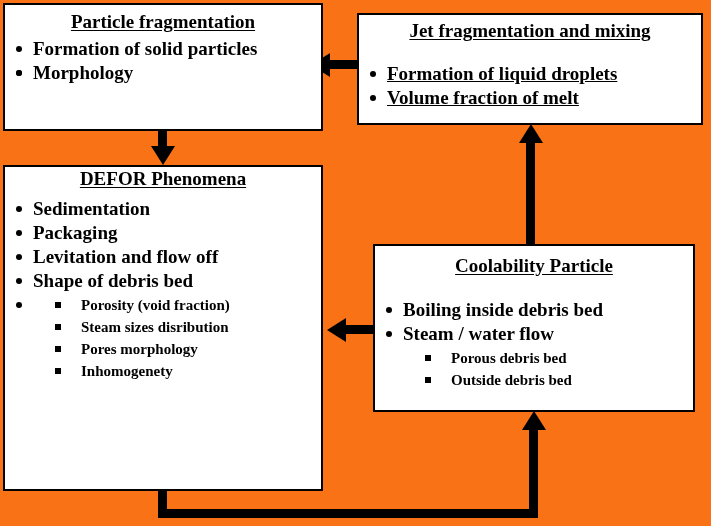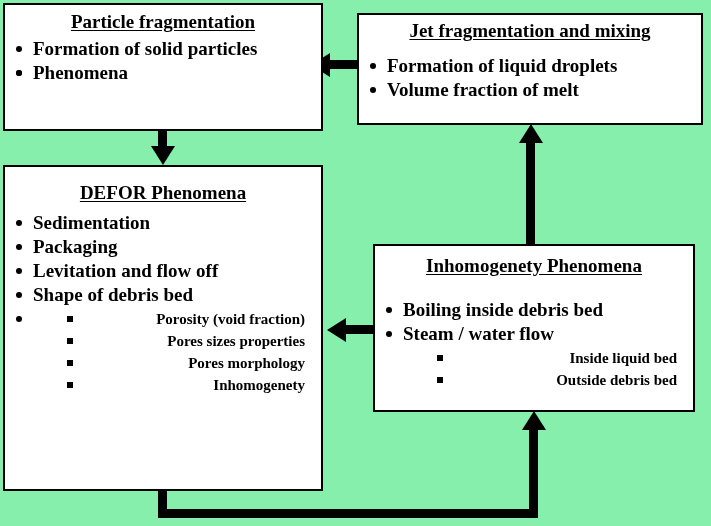--- a/index.html
+++ b/index.html
@@ -4,21 +4,21 @@
 <style>
   html, body {
     margin: 0;
     padding: 0;
     background: #ffffff;
   }
   #canvas {
     position: relative;
     width: 711px;
     height: 526px;
-    background: #86efac;
+    background: #f97316;
     overflow: hidden;
     font-family: "Liberation Serif", "DejaVu Serif", serif;
     color: #000000;
   }
   .box {
     position: absolute;
     box-sizing: border-box;
     border: 2px solid #000000;
     background: #ffffff;
     z-index: 3;
@@ -49,23 +49,22 @@
     position: absolute;
     left: 11px;
     top: 9px;
     width: 6px;
     height: 6px;
     background: #000000;
     border-radius: 50%;
   }
   .sub-list {
     list-style: none;
-    margin: 16px;
+    margin: 4px;
     padding: 0;
-    text-align: right;
   }
   .sub-item {
     position: relative;
     font-weight: bold;
     font-size: 15px;
     line-height: 22px;
     padding-left: 72px;
     white-space: nowrap;
   }
   .sub-item > .square {
@@ -80,23 +79,23 @@
   
   #box-particle   { left: 3px;   top: 3px;   width: 320px; height: 128px; }
   #box-jet        { left: 357px; top: 13px;  width: 346px; height: 112px; }
   #box-defor      { left: 3px;   top: 165px; width: 320px; height: 326px; }
   #box-cool       { left: 373px; top: 244px; width: 322px; height: 168px; }
 
   #box-particle .box-title { margin-top: 6px; }
   #box-particle .bullet-list { margin-top: 4px; }
 
   #box-jet .box-title { margin-top: 5px; }
-  #box-jet .bullet-list { margin-top: 12px; }
-
-  #box-defor .box-title { margin-top: 15px; }
+  #box-jet .bullet-list { margin-top: 20px; text-decoration: underline; }
+
+  #box-defor .box-title { margin-top: 1px; }
   #box-defor .bullet-list { margin-top: 7px; }
   #box-defor .sub-list { margin-top: 1px; }
 
   #box-cool .box-title { margin-top: 9px; }
   #box-cool .bullet-list { margin-top: 21px; }
   #box-cool .sub-list { margin-top: 1px; }
 
   
   .conn { position: absolute; z-index: 1; }
   .shaft-h { position: absolute; background: #000000; height: 9px; }
@@ -147,21 +146,21 @@
     <ul class="bullet-list">
       <li class="bullet-item">
         <span class="dot"></span>
         <span>Formation of solid particles</span>
       </li>
       <li class="bullet-item">
         <span class="dot"></span>
       </li>
       <li class="bullet-item">
         <span class="dot"></span>
-        <span>Phenomena</span>
+        <span>Morphology</span>
       </li>
     </ul>
   </div>
 
   <div class="box" id="box-jet">
     <div class="box-title">Jet fragmentation and mixing</div>
     <ul class="bullet-list">
       <li class="bullet-item">
         <span class="dot"></span>
         <span>Formation of liquid droplets</span>
@@ -196,49 +195,49 @@
         <span class="dot"></span>
       </li>
     </ul>
     <ul class="sub-list">
       <li class="sub-item">
         <span class="square"></span>
         <span>Porosity (void fraction)</span>
       </li>
       <li class="sub-item">
         <span class="square"></span>
-        <span>Pores sizes properties</span>
+        <span>Steam sizes disribution</span>
       </li>
       <li class="sub-item">
         <span class="square"></span>
         <span>Pores morphology</span>
       </li>
       <li class="sub-item">
         <span class="square"></span>
         <span>Inhomogenety</span>
       </li>
     </ul>
   </div>
 
   <div class="box" id="box-cool">
-    <div class="box-title">Inhomogenety Phenomena</div>
+    <div class="box-title">Coolability Particle</div>
     <ul class="bullet-list">
       <li class="bullet-item">
         <span class="dot"></span>
         <span>Boiling inside debris bed</span>
       </li>
       <li class="bullet-item">
         <span class="dot"></span>
         <span>Steam / water flow</span>
       </li>
     </ul>
     <ul class="sub-list">
       <li class="sub-item">
         <span class="square"></span>
-        <span>Inside liquid bed</span>
+        <span>Porous debris bed</span>
       </li>
       <li class="sub-item">
         <span class="square"></span>
         <span>Outside debris bed</span>
       </li>
     </ul>
   </div>
 
 </div>
 

